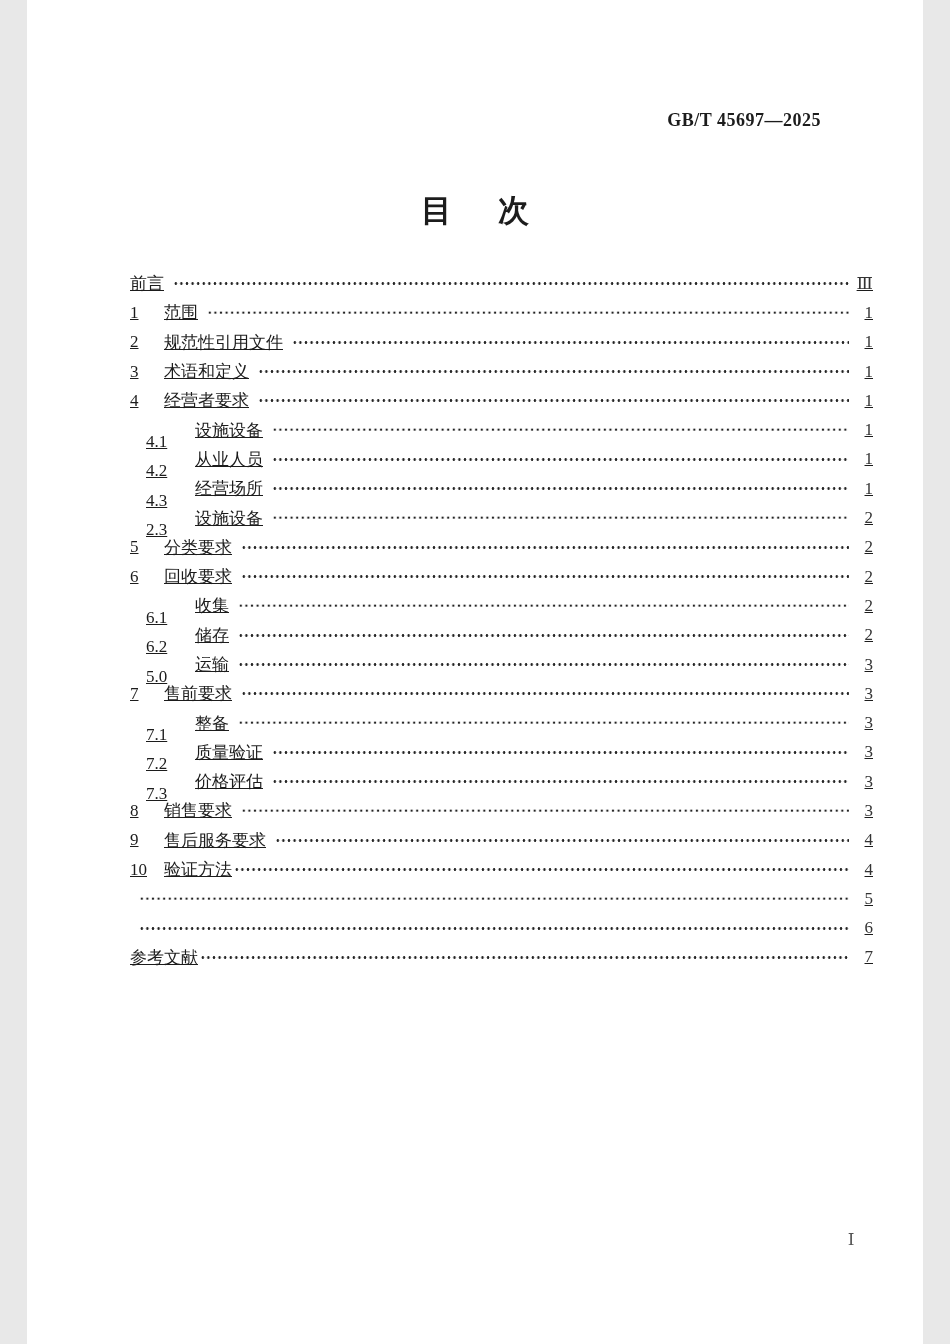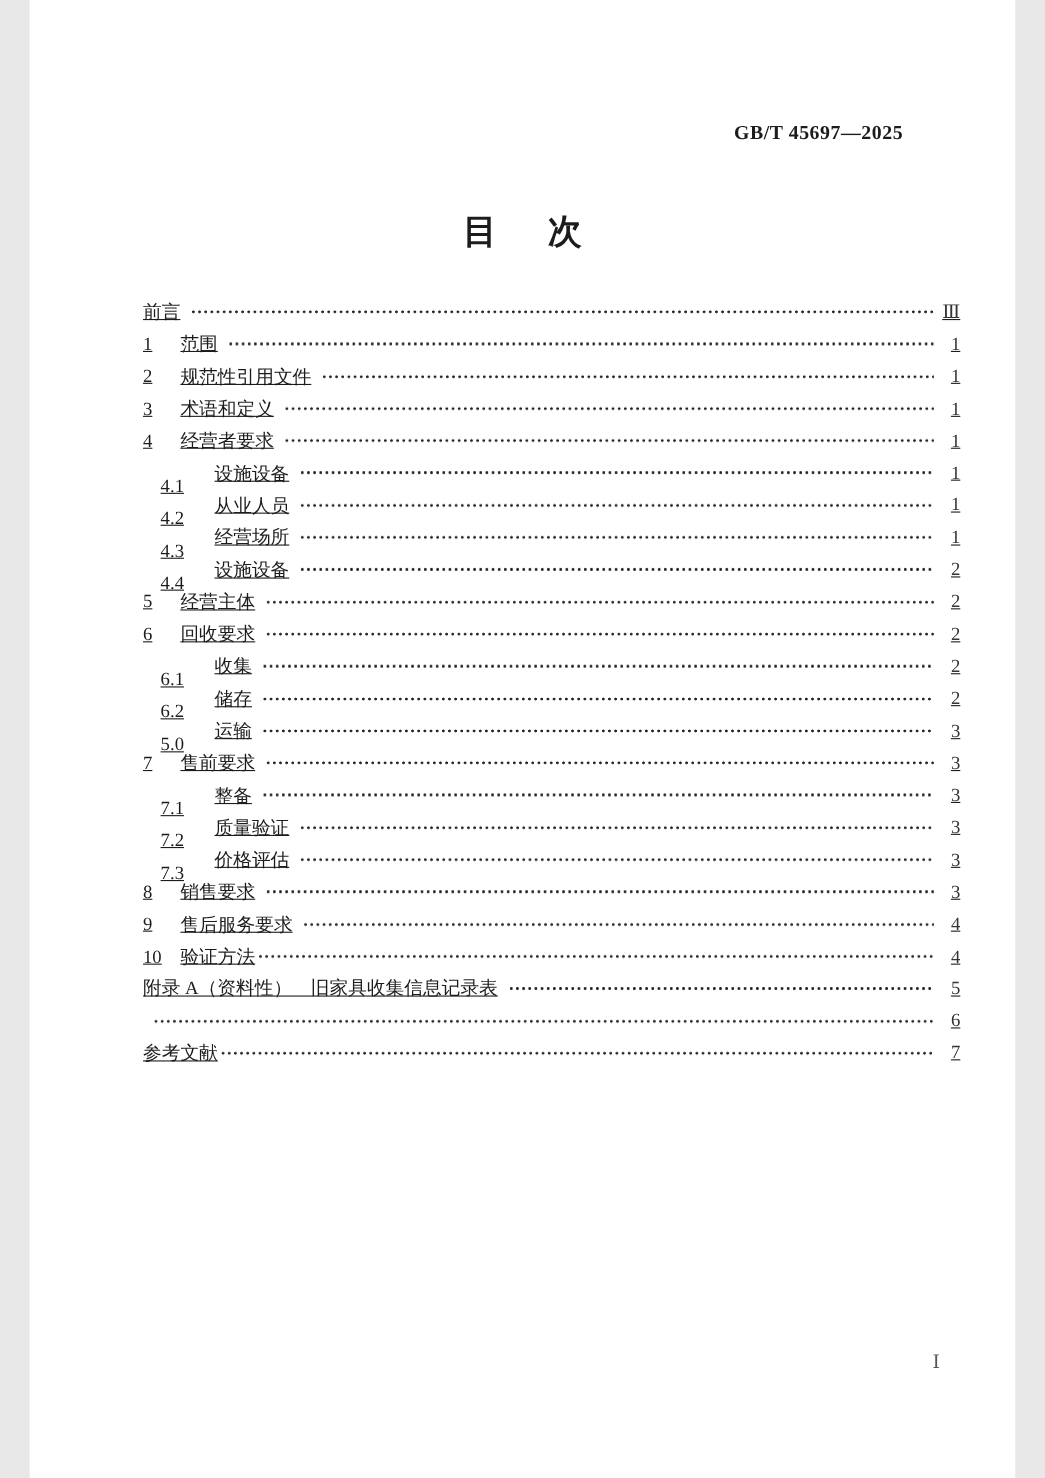--- a/index.html
+++ b/index.html
@@ -108,33 +108,33 @@
 
   <div class="toc">
       <div class="toc-row"><span class="label">前言</span><span class="leader"></span><span class="pagenum">Ⅲ</span></div>
       <div class="toc-row"><span class="num">1</span><span class="label">范围</span><span class="leader"></span><span class="pagenum">1</span></div>
       <div class="toc-row"><span class="num">2</span><span class="label">规范性引用文件</span><span class="leader"></span><span class="pagenum">1</span></div>
       <div class="toc-row"><span class="num">3</span><span class="label">术语和定义</span><span class="leader"></span><span class="pagenum">1</span></div>
       <div class="toc-row"><span class="num">4</span><span class="label">经营者要求</span><span class="leader"></span><span class="pagenum">1</span></div>
       <div class="toc-row lvl1"><span class="num">4.1</span><span class="label">设施设备</span><span class="leader"></span><span class="pagenum">1</span></div>
       <div class="toc-row lvl1"><span class="num">4.2</span><span class="label">从业人员</span><span class="leader"></span><span class="pagenum">1</span></div>
       <div class="toc-row lvl1"><span class="num">4.3</span><span class="label">经营场所</span><span class="leader"></span><span class="pagenum">1</span></div>
-      <div class="toc-row lvl1"><span class="num">4.4</span><span class="label">设施设备</span><span class="leader"></span><span class="pagenum">2</span></div>
-      <div class="toc-row"><span class="num">5</span><span class="label">经营主体</span><span class="leader"></span><span class="pagenum">2</span></div>
+      <div class="toc-row lvl1"><span class="num">2.3</span><span class="label">设施设备</span><span class="leader"></span><span class="pagenum">2</span></div>
+      <div class="toc-row"><span class="num">5</span><span class="label">分类要求</span><span class="leader"></span><span class="pagenum">2</span></div>
       <div class="toc-row"><span class="num">6</span><span class="label">回收要求</span><span class="leader"></span><span class="pagenum">2</span></div>
       <div class="toc-row lvl1"><span class="num">6.1</span><span class="label">收集</span><span class="leader"></span><span class="pagenum">2</span></div>
       <div class="toc-row lvl1"><span class="num">6.2</span><span class="label">储存</span><span class="leader"></span><span class="pagenum">2</span></div>
       <div class="toc-row lvl1"><span class="num">5.0</span><span class="label">运输</span><span class="leader"></span><span class="pagenum">3</span></div>
       <div class="toc-row"><span class="num">7</span><span class="label">售前要求</span><span class="leader"></span><span class="pagenum">3</span></div>
       <div class="toc-row lvl1"><span class="num">7.1</span><span class="label">整备</span><span class="leader"></span><span class="pagenum">3</span></div>
       <div class="toc-row lvl1"><span class="num">7.2</span><span class="label">质量验证</span><span class="leader"></span><span class="pagenum">3</span></div>
       <div class="toc-row lvl1"><span class="num">7.3</span><span class="label">价格评估</span><span class="leader"></span><span class="pagenum">3</span></div>
       <div class="toc-row"><span class="num">8</span><span class="label">销售要求</span><span class="leader"></span><span class="pagenum">3</span></div>
       <div class="toc-row"><span class="num">9</span><span class="label">售后服务要求</span><span class="leader"></span><span class="pagenum">4</span></div>
       <div class="toc-row tight"><span class="num">10</span><span class="label">验证方法</span><span class="leader"></span><span class="pagenum">4</span></div>
-      <div class="toc-row"><span class="label">附录 A（资料性）　旧家具收集信息记录表</span><span class="leader"></span><span class="pagenum">5</span></div>
+      <div class="toc-row"><span class="leader"></span><span class="pagenum">5</span></div>
       <div class="toc-row"><span class="leader"></span><span class="pagenum">6</span></div>
       <div class="toc-row tight"><span class="label">参考文献</span><span class="leader"></span><span class="pagenum">7</span></div>
     </div>
 
   <div class="folio">Ⅰ</div>
 
 </div>
 
 </body></html>

